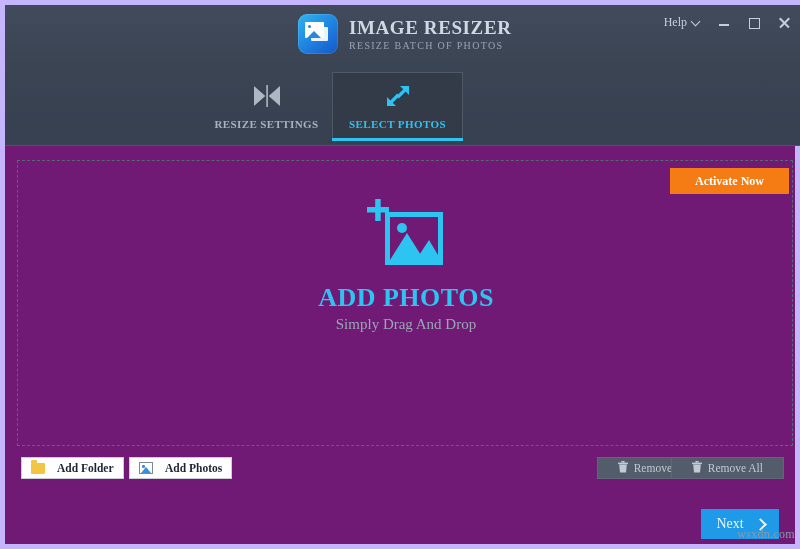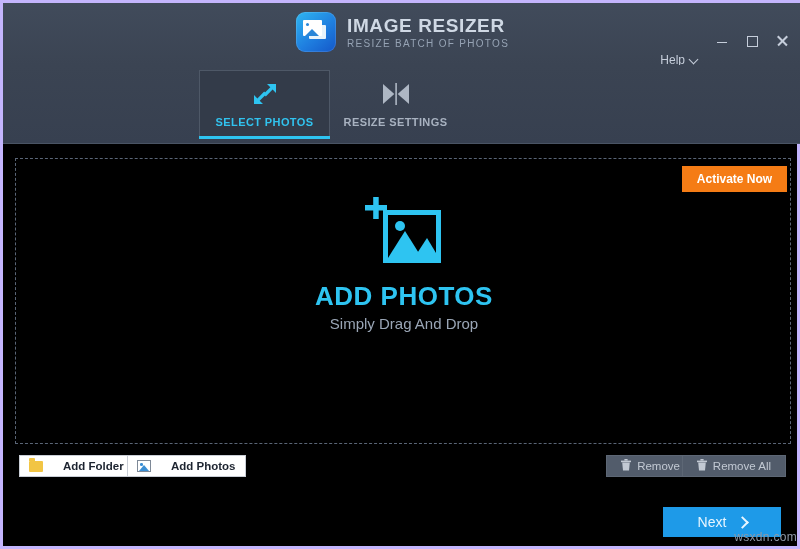--- a/index.html
+++ b/index.html
@@ -6,22 +6,23 @@
   html, body {
     width: 800px; height: 549px;
     background: #3d4757;
     font-family: "Liberation Sans", sans-serif;
     overflow: hidden;
   }
 
   .app {
     position: relative;
     width: 800px; height: 549px;
-    background: #000000;
-    border: 3px solid #c4b5fd;
+    background: #701a75;
+    border: 5px solid #c4b5fd;
+    font-family: Liberation Serif, serif;
   }
 
   
   .titlebar {
     position: absolute; left: 0; top: 0;
     width: 800px; height: 62px;
     background: linear-gradient(to bottom, #414b5b 0%, #3b4453 100%);
   }
   .brand {
     position: absolute; left: 293px; top: 9px;
@@ -65,21 +66,20 @@
   
   .wincontrols {
     position: absolute; right: 6px; top: 5px;
     display: flex; align-items: center; gap: 0;
     color: #c6cedb;
   }
   .help-menu {
     display: flex; align-items: center; gap: 5px;
     font-size: 12px; color: #c6cedb; padding: 4px 8px 4px 6px;
     cursor: default;
-    margin-top: 41px;
   }
   .chev {
     width: 9px; height: 9px; position: relative; display: inline-block;
   }
   .chev::after {
     content: ""; position: absolute; left: 0; top: 0;
     width: 6px; height: 6px;
     border-right: 1.6px solid #c6cedb; border-bottom: 1.6px solid #c6cedb;
     transform: rotate(45deg);
   }
@@ -129,21 +129,21 @@
     content: ""; position: absolute; left: -1px; bottom: -1px;
     width: 131px; height: 3px; background: #2ec4f1;
   }
   .tab-label {
     font-size: 11px; font-weight: bold; letter-spacing: .4px;
   }
   .tab-icon { height: 24px; display:flex; align-items:center; justify-content:center; }
 
   .activate-btn {
     position: absolute; right: 16px; top: 101px;
-    width: 105px; height: 26px;
+    width: 119px; height: 26px;
     background: #f57c15; color: #fff;
     font-size: 12px; font-weight: bold;
     display: flex; align-items: center; justify-content: center;
     border: none; cursor: default;
   }
 
   
   .dropzone {
     position: absolute; left: 12px; top: 155px;
     width: 776px; height: 286px;
@@ -159,32 +159,32 @@
   .dz-title {
     font-size: 26px; font-weight: bold; letter-spacing: .5px;
     color: #2ec4f1; margin-bottom: 3px;
   }
   .dz-sub { font-size: 15px; color: #9aa6b6; }
 
   
   .btn-light {
     position: absolute; top: 452px; height: 22px;
     background: #ffffff; border: 1px solid #c9ced6;
-    display: flex; align-items: center; gap: 20px;
+    display: flex; align-items: center; gap: 12px;
     padding: 0 9px; font-size: 11.5px; font-weight: bold; color: #1d2430;
     cursor: default;
   }
   #btn-add-folder { left: 16px; }
   #btn-add-photos { left: 124px; }
 
   .btn-dim {
     position: absolute; top: 452px; height: 22px;
     background: #525c6b; border: 1px solid #5d6775;
     display: flex; align-items: center; gap: 6px;
-    padding: 0 14px; font-size: 11.5px; color: #c2c9d3;
+    padding: 0 20px; font-size: 11.5px; color: #c2c9d3;
     cursor: default;
   }
   #btn-remove { right: 102px; }
   #btn-remove-all { right: 11px; }
 
   .folder-ico {
     width: 14px; height: 11px; background: #f2c544; border-radius: 1px;
     position: relative; flex: 0 0 auto;
   }
   .folder-ico::before {
@@ -200,21 +200,21 @@
     border-radius:50%; background:#3b8fd4;
   }
   .photo-ico::after {
     content:""; position:absolute; left:1px; bottom:0;
     border-left:5px solid transparent; border-right:5px solid transparent;
     border-bottom:6px solid #3b8fd4;
   }
 
   .next-btn {
     position: absolute; right: 16px; top: 504px;
-    width: 118px; height: 30px;
+    width: 78px; height: 30px;
     background: #1e9ae8; color: #e8f6ff;
     font-size: 14px;
     display: flex; align-items: center; justify-content: center; gap: 12px;
     border: none; cursor: default;
   }
   .next-chev {
     width: 8px; height: 8px; position: relative; display:inline-block;
   }
   .next-chev::after {
     content:""; position:absolute; left:0; top:0; width:7px; height:7px;
@@ -258,42 +258,42 @@
       </div>
       <div class="winbtn">
         <span class="x1"></span>
         <span class="x2"></span>
       </div>
     </div>
   </div>
 
   <div class="tabbar">
     <div class="tabs">
-
-      <div class="tab active">
-        <span class="tab-icon">
-          <svg width="26" height="24" viewBox="0 0 26 24">
-            <path d="M24 2 L24 11 L20.6 7.6 L13.8 14.4 L11.5 12.1 L18.3 5.3 L15 2 Z" fill="#2ec4f1"></path>
-            <path d="M2 22 L2 13 L5.4 16.4 L12.2 9.6 L14.5 11.9 L7.7 18.7 L11 22 Z" fill="#2ec4f1"></path>
-          </svg>
-        </span>
-        <span class="tab-label">SELECT PHOTOS</span>
-      </div>
 
       <div class="tab">
         <span class="tab-icon">
           <svg width="30" height="24" viewBox="0 0 30 24">
             <path d="M2 2 L13.3 12 L2 22 Z" fill="#aeb7c4"></path>
             <path d="M28 2 L16.7 12 L28 22 Z" fill="#aeb7c4"></path>
             <rect x="14.3" y="1" width="1.6" height="22" fill="#aeb7c4"></rect>
           </svg>
         </span>
         <span class="tab-label">RESIZE SETTINGS</span>
       </div>
 
+      <div class="tab active">
+        <span class="tab-icon">
+          <svg width="26" height="24" viewBox="0 0 26 24">
+            <path d="M24 2 L24 11 L20.6 7.6 L13.8 14.4 L11.5 12.1 L18.3 5.3 L15 2 Z" fill="#2ec4f1"></path>
+            <path d="M2 22 L2 13 L5.4 16.4 L12.2 9.6 L14.5 11.9 L7.7 18.7 L11 22 Z" fill="#2ec4f1"></path>
+          </svg>
+        </span>
+        <span class="tab-label">SELECT PHOTOS</span>
+      </div>
+
 
     </div>
 
     <div class="activate-btn">
       <span>Activate Now</span>
     </div>
   </div>
 
   <div class="dropzone">
     <div class="dz-inner">

